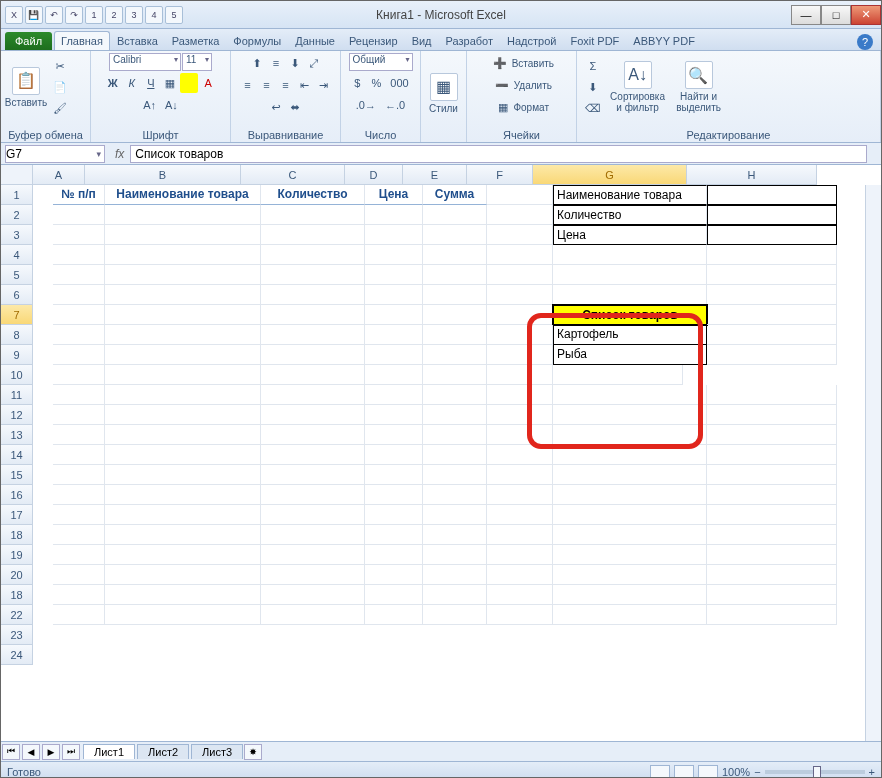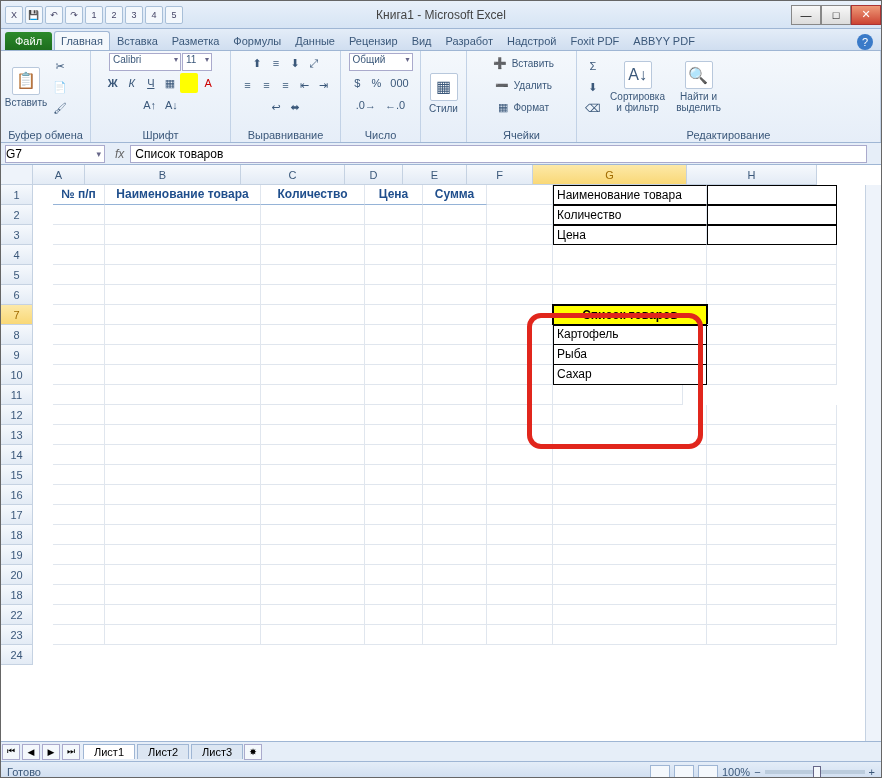--- a/index.html
+++ b/index.html
@@ -382,30 +382,20 @@
         <div class="cell cG b-left b-right b-bot">Рыба</div>
         <div class="cell cH"></div>
       </div>
       <div class="cellrow">
         <div class="cell cA"></div>
         <div class="cell cB"></div>
         <div class="cell cC"></div>
         <div class="cell cD"></div>
         <div class="cell cE"></div>
         <div class="cell cF"></div>
-        <div class="cell cG b-left b-right b-bot">Сахар</div>
-        <div class="cell cH"></div>
-      </div>
-      <div class="cellrow">
-        <div class="cell cA"></div>
-        <div class="cell cB"></div>
-        <div class="cell cC"></div>
-        <div class="cell cD"></div>
-        <div class="cell cE"></div>
-        <div class="cell cF"></div>
         <div class="cell cH"></div>
       </div>
       <div class="cellrow">
         <div class="cell cA"></div>
         <div class="cell cB"></div>
         <div class="cell cC"></div>
         <div class="cell cD"></div>
         <div class="cell cE"></div>
         <div class="cell cF"></div>
         <div class="cell cG"></div>

